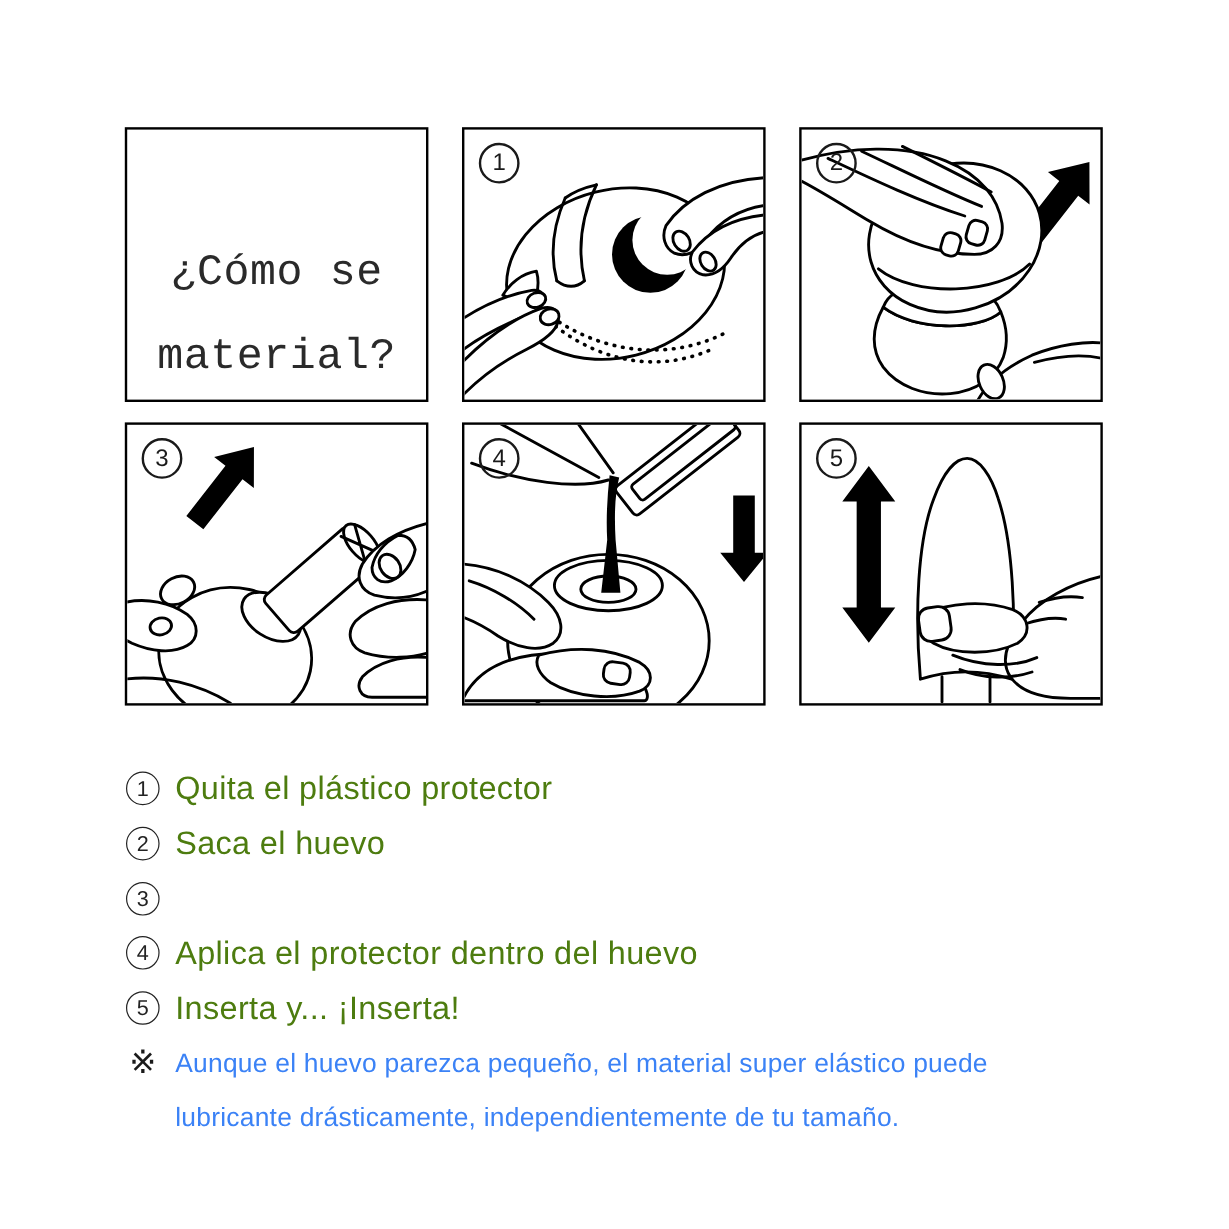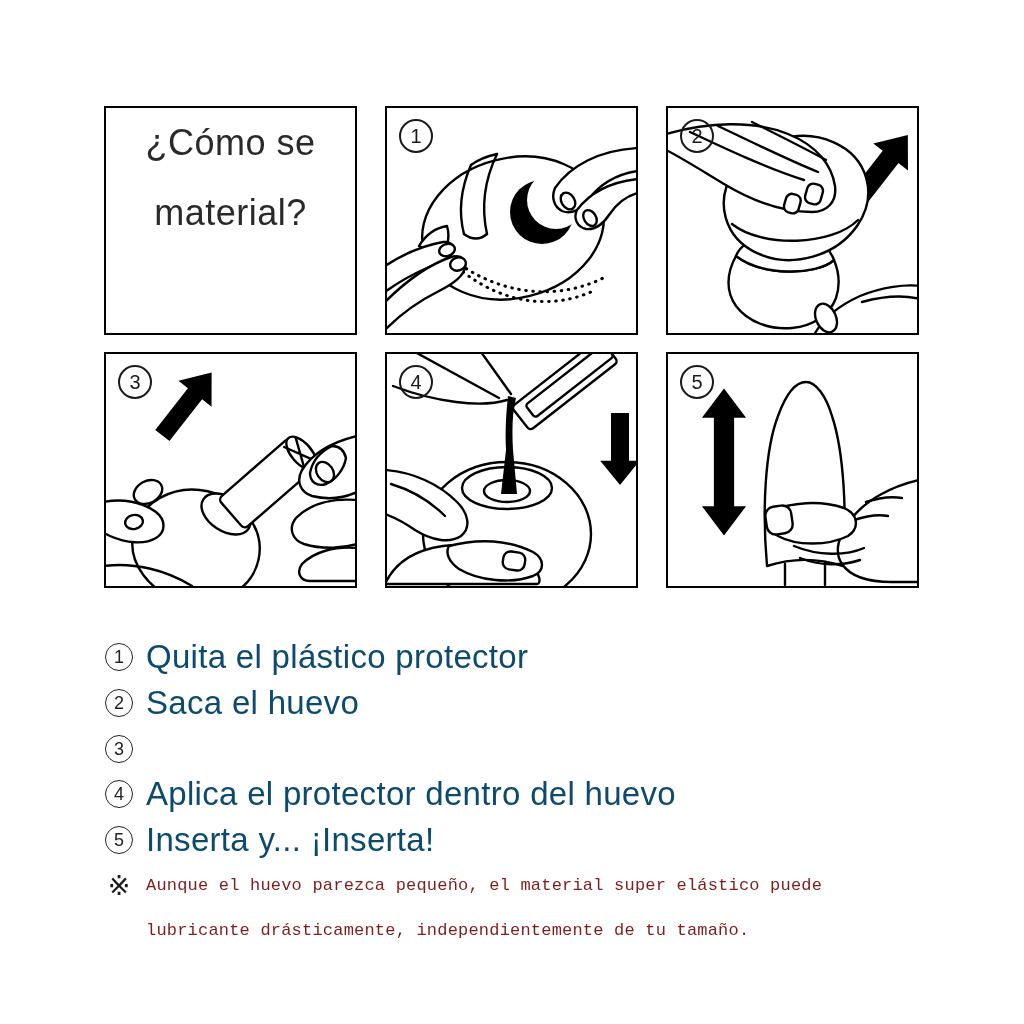--- a/index.html
+++ b/index.html
@@ -13,38 +13,38 @@
     column-gap:28px;row-gap:17px;
   }
   .panel{position:relative;border:2px solid #000;background:#fff;overflow:hidden;box-sizing:border-box;}
   .panel svg{position:absolute;left:0;top:0;display:block;}
   .badge{
     position:absolute;top:11px;left:12px;width:30px;height:30px;z-index:3;
     border:2px solid #1a1a1a;border-radius:50%;
     display:flex;align-items:center;justify-content:center;
     font-size:20px;color:#1a1a1a;background:transparent;
   }
-  .intro{display:flex;align-items:flex-start;justify-content:center;}
+  .intro{display:flex;align-items:flex-end;justify-content:center;font-family:Liberation Mono, monospace;}
   .title{font-size:36px;line-height:70px;text-align:center;color:#2a2a2a;letter-spacing:0.5px;}
   .list{position:absolute;left:105px;top:642px;width:880px;}
   .row{display:flex;align-items:flex-start;margin-bottom:16px;}
   .cnum{
     flex:0 0 auto;width:28px;height:28px;box-sizing:border-box;
     border:1.8px solid #232323;border-radius:50%;
     display:flex;align-items:center;justify-content:center;
     font-size:18px;margin-right:13px;margin-top:1px;color:#232323;
   }
-  .stext{font-size:33px;line-height:30px;letter-spacing:0.3px;color:#0c4a6e;}
+  .stext{font-size:27px;line-height:30px;letter-spacing:0.3px;color:#4d7c0f;}
   .refmark{
     flex:0 0 auto;width:28px;text-align:center;margin-right:13px;
     font-family:"DejaVu Sans","Liberation Sans",sans-serif;
     font-size:27px;line-height:30px;color:#1a1a1a;
   }
   .notelines{display:flex;flex-direction:column;gap:15px;}
-  .notelines div{font-size:17px;line-height:30px;letter-spacing:0.2px;color:#7f1d1d;font-family:Liberation Mono, monospace;}
+  .notelines div{font-size:22px;line-height:30px;letter-spacing:0.2px;color:#3b82f6;}
   
   .wh{fill:#fff;stroke:#000;stroke-width:2.4;stroke-linecap:round;stroke-linejoin:round;}
   .ln{fill:none;stroke:#000;stroke-width:2.4;stroke-linecap:round;stroke-linejoin:round;}
   .bk{fill:#000;stroke:none;}
   .dot{fill:none;stroke:#000;stroke-width:3;stroke-linecap:round;stroke-dasharray:0.6 6.5;}
 </style>
 </head>
 <body>
 
 <div class="canvas">

